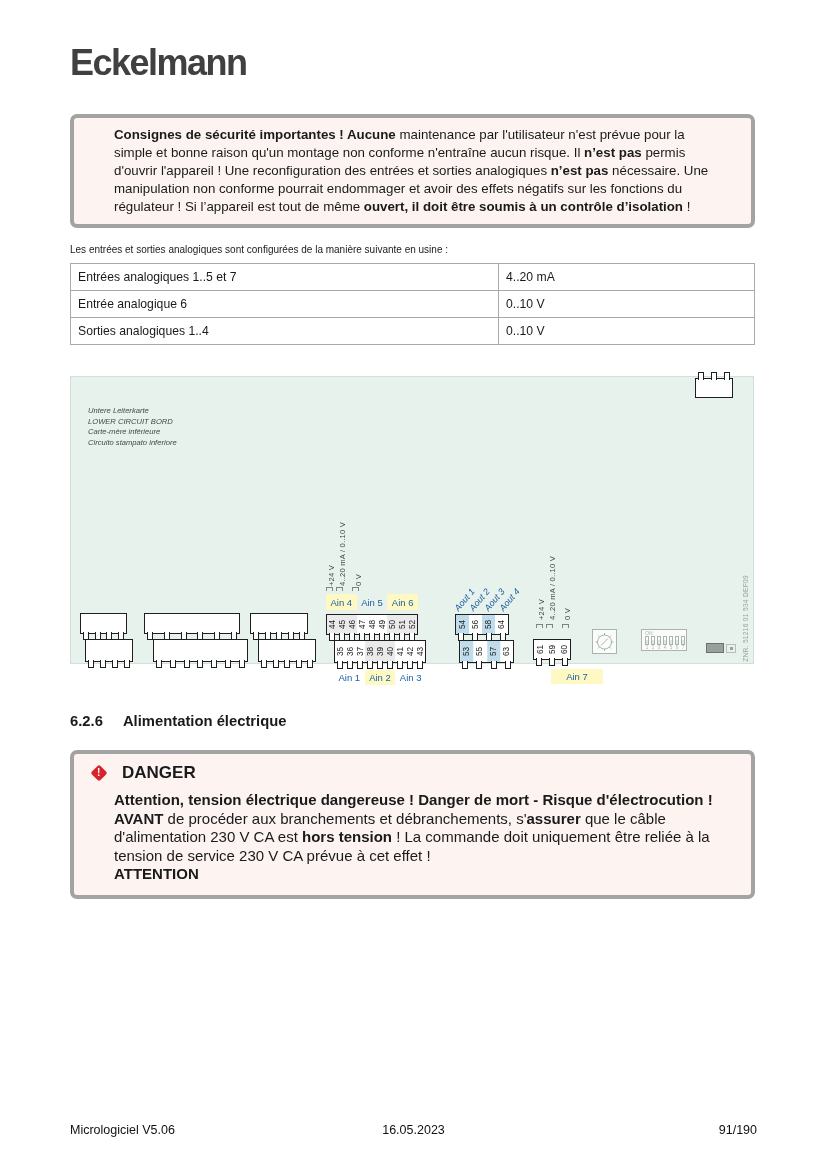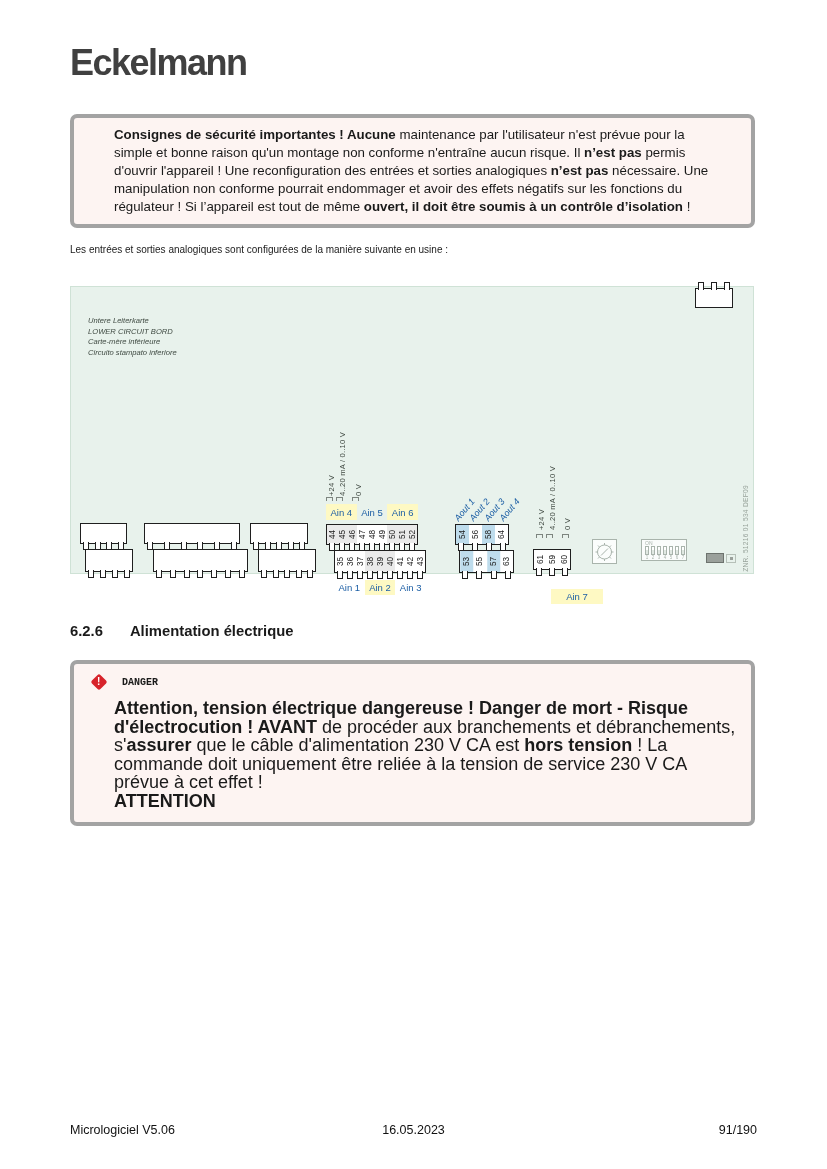--- a/index.html
+++ b/index.html
@@ -51,48 +51,64 @@
           background:linear-gradient(#ffffff 0 45%, #e0e8e2 45% 100%);}
   .dip-nums{position:absolute;left:3px;top:15px;display:flex;gap:2px;font-size:4.5px;color:#a9b4ac;}
   .dip-nums span{width:4px;text-align:center;}
   .jumper-a{position:absolute;left:636px;top:270px;width:16px;height:8px;background:#9aa09b;border:1px solid #6d736e;}
   .jumper-b{position:absolute;left:656px;top:271px;width:8px;height:7px;border:1px solid #b6c0b8;
             display:flex;align-items:center;justify-content:center;}
   .jumper-b i{width:3px;height:3px;background:#9aa09b;display:block;}
   .znr{position:absolute;left:672px;bottom:26px;writing-mode:vertical-rl;transform:rotate(180deg);
        font-size:6.6px;color:#98a39b;letter-spacing:0.3px;white-space:nowrap;}
 
-  .sec{margin:25px 0 0 0;font-size:14.8px;font-weight:bold;display:flex;gap:27px;}
+  .sec{margin:25px 0 0 0;font-size:14.8px;font-weight:bold;display:flex;gap:20px;}
   .danger{margin-top:21px;padding:9px 14px 11px 14px;}
   .dhead{display:flex;align-items:center;}
   .diamond{width:12px;height:12px;background:#d7232b;border-radius:2px;transform:rotate(45deg);
            display:flex;align-items:center;justify-content:center;margin:3px 0 3px 5px;flex:0 0 auto;}
   .diamond span{transform:rotate(-45deg);color:#fff;font-weight:bold;font-size:10px;line-height:1;}
-  .dtitle{margin-left:17px;font-weight:bold;font-size:10px;font-family:Liberation Mono, monospace;}
-  .dbody{margin:8px 0 0 26px;font-size:18px;line-height:18.6px;}
+  .dtitle{margin-left:17px;font-weight:bold;font-size:17px;}
+  .dbody{margin:8px 0 0 26px;font-size:15px;line-height:18.6px;}
   .footer{position:absolute;left:70px;right:70px;bottom:32px;display:flex;font-size:12.5px;color:#111;}
   .footer span{flex:1;}
   .footer .fc{text-align:center;}
   .footer .fr{text-align:right;}
 </style>
 </head>
 <body>
 
 <div class="page">
 
   <div class="logo">Eckelmann</div>
 
   <div class="content">
 
     <div class="alertbox safety">
       <p class="rich"><span class="b">Consignes de sécurité importantes ! Aucune</span><span> maintenance par l'utilisateur n'est prévue pour la simple et bonne raison qu'un montage non conforme n'entraîne aucun risque. Il </span><span class="b">n’est pas</span><span> permis d'ouvrir l'appareil ! Une reconfiguration des entrées et sorties analogiques </span><span class="b">n’est pas</span><span> nécessaire. Une manipulation non conforme pourrait endommager et avoir des effets négatifs sur les fonctions du régulateur ! Si l’appareil est tout de même </span><span class="b">ouvert, il doit être soumis à un contrôle d’isolation</span><span> !</span></p>
     </div>
 
     <p class="intro">Les entrées et sorties analogiques sont configurées de la manière suivante en usine :</p>
 
+    <table class="cfg">
+      <tbody>
+          <tr>
+        <td class="c1">Entrées analogiques 1..5 et 7</td>
+        <td>4..20 mA</td>
+      </tr>
+      <tr>
+        <td class="c1">Entrée analogique 6</td>
+        <td>0..10 V</td>
+      </tr>
+      <tr>
+        <td class="c1">Sorties analogiques 1..4</td>
+        <td>0..10 V</td>
+      </tr>
+    </tbody>
+      </table>
 
     <div class="diagram">
       <div class="pcb"></div>
 
       <div class="pcb-title">
 
       <div>Untere Leiterkarte</div>
           <div>LOWER CIRCUIT BORD</div>
           <div>Carte-mère inférieure</div>
           <div>Circuito stampato inferiore</div>
@@ -291,21 +307,21 @@
         <span class="pin">61</span>
             <span class="pin">59</span>
             <span class="pin">60</span>
           </div>
         <div class="teeth">
             <span class="tooth"></span>
             <span class="tooth"></span>
             <span class="tooth"></span>
           </div>
       </div>
-      <div class="lblrow" style="left:457px;top:306px;width:52px;height:15px;padding-left:24px;">
+      <div class="lblrow" style="left:457px;top:296px;width:52px;height:15px;padding-left:24px;">
         <span class="lbl g">Ain 7</span>
       </div>
 
       <svg style="position:absolute;left:522px;top:256px;" width="25" height="25">
         <rect x="0.5" y="0.5" width="24" height="24" fill="#fbfdfc" stroke="#a9b4ac"></rect>
         <circle cx="12.5" cy="13" r="7" fill="none" stroke="#a9b4ac"></circle>
         <line x1="9" y1="16.5" x2="16" y2="9.5" stroke="#a9b4ac"></line>
         <g stroke="#a9b4ac">
           <line x1="12.5" y1="4" x2="12.5" y2="6"></line>
             <line x1="12.5" y1="20" x2="12.5" y2="22"></line>

